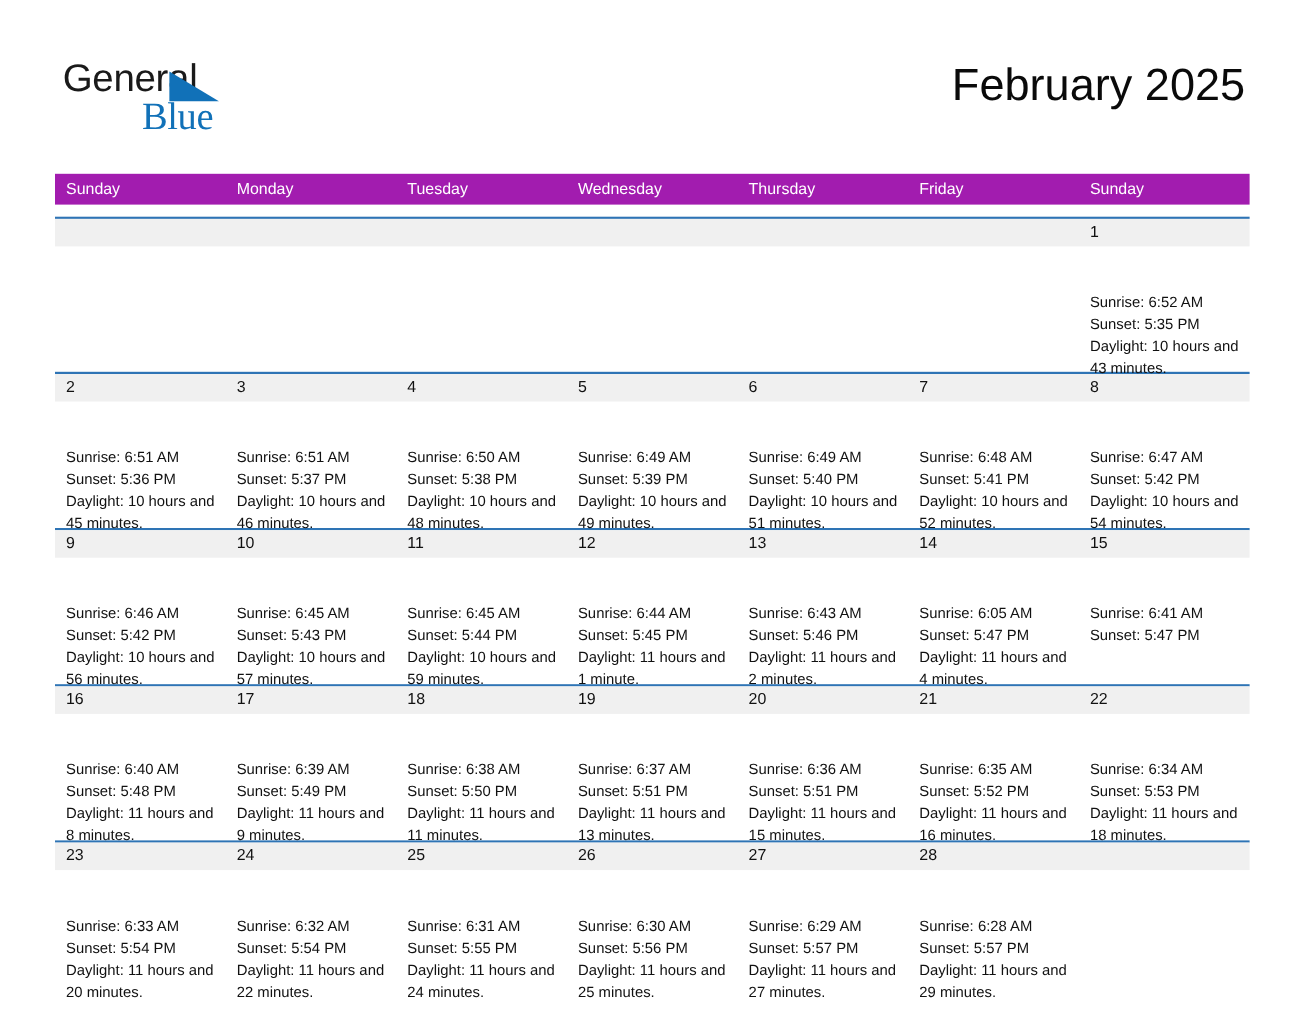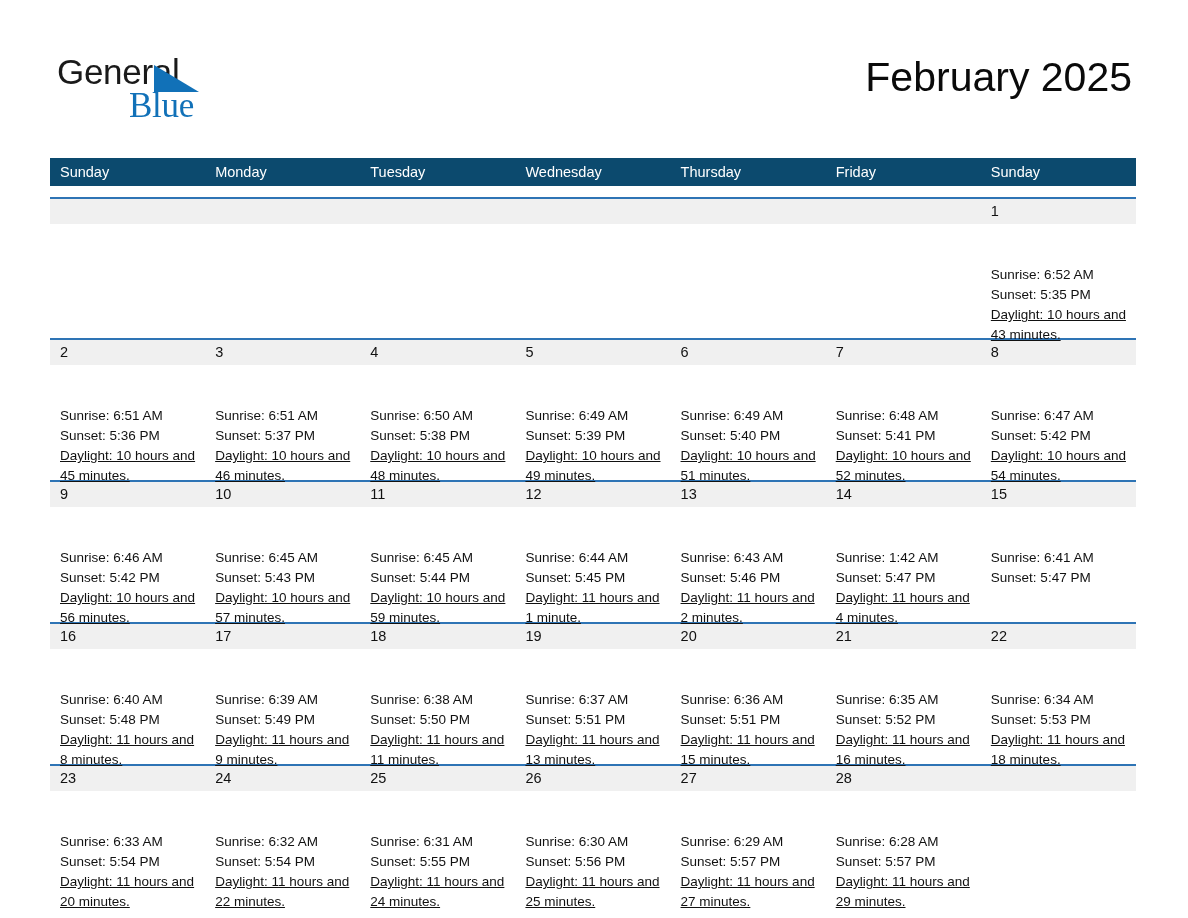--- a/index.html
+++ b/index.html
@@ -97,21 +97,21 @@
     position: absolute;
     left: 50px;
     top: 158px;
     width: 1086px;
   }
 
   .weekday-row {
     display: flex;
     width: 1086px;
     height: 28px;
-    background: #0c4a6e;
+    background: #a21caf;
   }
   .weekday-cell {
     flex: 1 1 0;
     color: #ffffff;
     font-size: 14.5px;
     line-height: 28px;
     padding-left: 10px;
     box-sizing: border-box;
     white-space: nowrap;
   }
@@ -153,21 +153,20 @@
     line-height: 20px;
     color: #111111;
     margin-top: 35px;
   }
   .info-line {
     display: block;
     white-space: nowrap;
   }
   .info-daylight {
     display: block;
-    text-decoration: underline;
   }
 
   .week-row.w1 .info-band { height: 103px; }
   .week-row.w2 .info-band,
   .week-row.w3 .info-band,
   .week-row.w4 .info-band,
   .week-row.w5 .info-band { height: 104px; }
 </style>
 </head>
 <body>
@@ -325,21 +324,21 @@
           <span class="info-line">Sunrise: 6:44 AM</span>
           <span class="info-line">Sunset: 5:45 PM</span>
           <span class="info-daylight">Daylight: 11 hours and 1 minute.</span>
         </div>
         <div class="info-cell">
           <span class="info-line">Sunrise: 6:43 AM</span>
           <span class="info-line">Sunset: 5:46 PM</span>
           <span class="info-daylight">Daylight: 11 hours and 2 minutes.</span>
         </div>
         <div class="info-cell">
-          <span class="info-line">Sunrise: 1:42 AM</span>
+          <span class="info-line">Sunrise: 6:05 AM</span>
           <span class="info-line">Sunset: 5:47 PM</span>
           <span class="info-daylight">Daylight: 11 hours and 4 minutes.</span>
         </div>
         <div class="info-cell">
           <span class="info-line">Sunrise: 6:41 AM</span>
           <span class="info-line">Sunset: 5:47 PM</span>
         </div>
       </div>
     </div>
 

